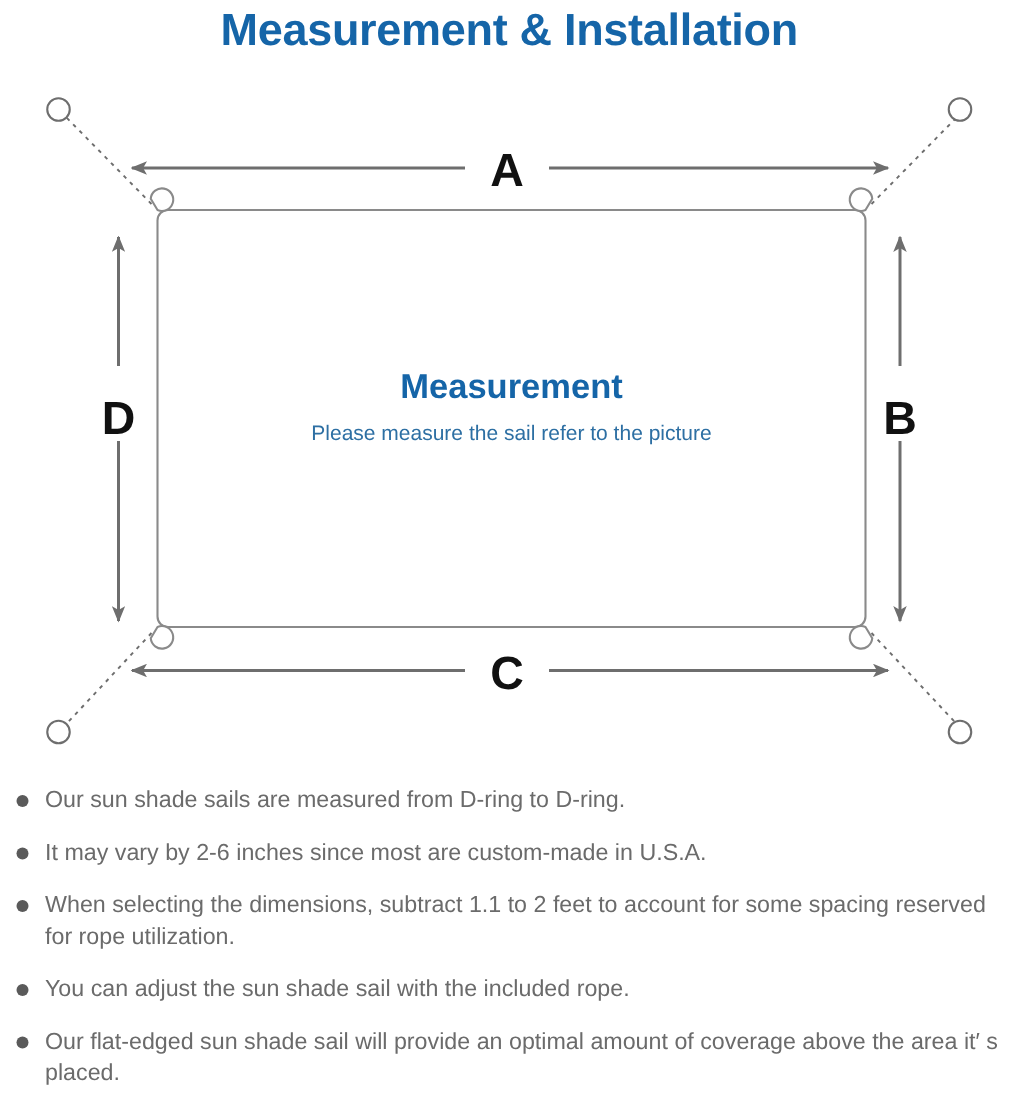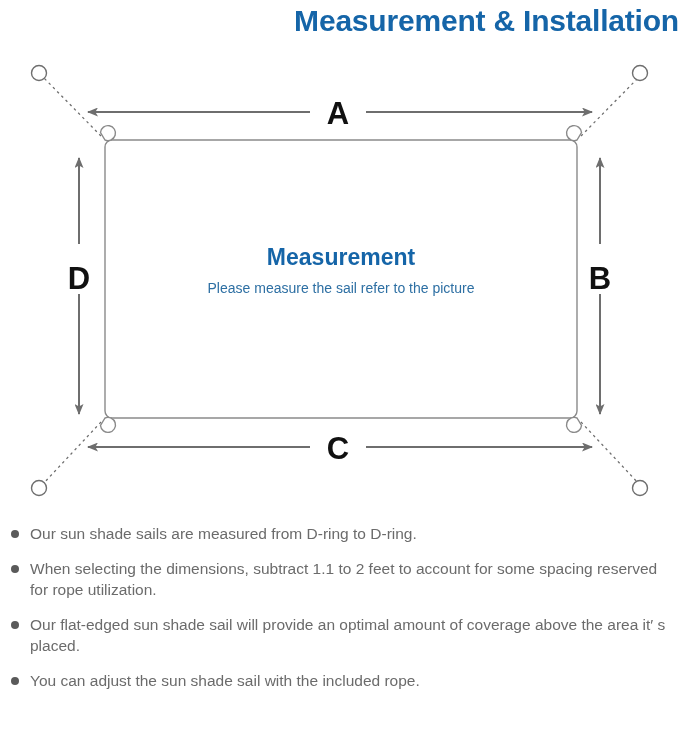--- a/index.html
+++ b/index.html
@@ -13,21 +13,21 @@
     position: relative;
     font-family: "Liberation Sans", sans-serif;
     overflow: hidden;
   }
 
   #page-title {
     position: absolute;
     left: 0;
     top: 0;
     width: 679px;
-    text-align: right;
+    text-align: center;
     font-size: 30px;
     font-weight: bold;
     color: #1565a8;
     letter-spacing: -0.2px;
     line-height: 40px;
     padding-top: 1px;
     white-space: nowrap;
   }
 
   #diagram {
@@ -155,23 +155,27 @@
   </svg>
 </div>
 
 <ul id="notes-list">
   <li class="note-item">
     <span class="note-bullet"></span>
     <span>Our sun shade sails are measured from D-ring to D-ring.</span>
   </li>
   <li class="note-item">
     <span class="note-bullet"></span>
+    <span>It may vary by 2-6 inches since most are custom-made in U.S.A.</span>
+  </li>
+  <li class="note-item">
+    <span class="note-bullet"></span>
     <span>When selecting the dimensions, subtract 1.1 to 2 feet to account for some spacing reserved for rope utilization.</span>
+  </li>
+  <li class="note-item">
+    <span class="note-bullet"></span>
+    <span>You can adjust the sun shade sail with the included rope.</span>
   </li>
   <li class="note-item">
     <span class="note-bullet"></span>
     <span>Our flat-edged sun shade sail will provide an optimal amount of coverage above the area it′ s placed.</span>
   </li>
-  <li class="note-item">
-    <span class="note-bullet"></span>
-    <span>You can adjust the sun shade sail with the included rope.</span>
-  </li>
 </ul>
 
 </body></html>

